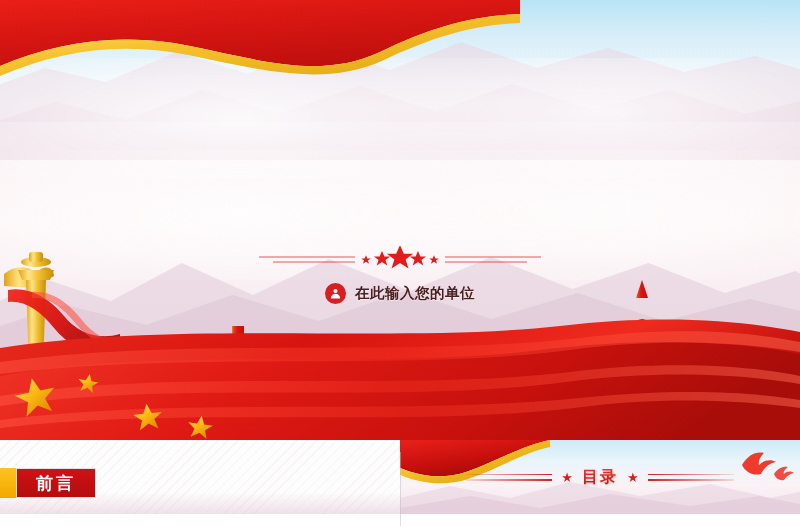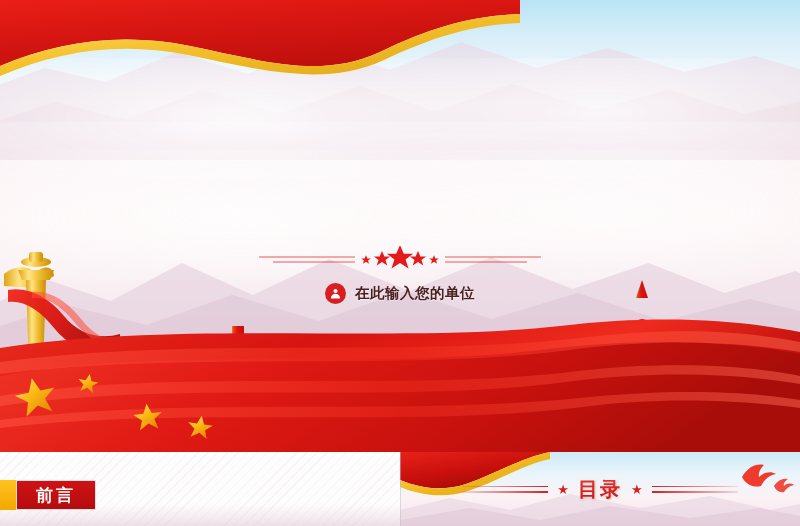--- a/index.html
+++ b/index.html
@@ -80,21 +80,21 @@
     justify-content:center; flex:0 0 auto;
   }
   .meta-txt {
     font-size:14.5px; color:#4a1f20; font-weight:bold;
     white-space:nowrap; letter-spacing:.5px;
     text-shadow:0 1px 1px rgba(255,255,255,.6);
   }
 
   
   #thumbs {
-    position:absolute; left:0; top:452px; width:800px; height:74px;
+    position:absolute; left:0; top:440px; width:800px; height:74px;
     display:flex; background:#ffffff;
   }
   .thumb { position:relative; height:74px; overflow:hidden; }
   #thumb-left  { width:400px; background:#fefdfd; }
   #thumb-right { width:400px;
     background:linear-gradient(180deg,#cdeaf7 0%,#eaf5fb 30%,#fbf2f5 62%,#f3e4ec 100%); }
 
   
   #prefbar {
     position:absolute; left:0; top:28px; display:flex; align-items:stretch; height:30px;
@@ -125,21 +125,21 @@
   .rule::before, .rule::after {
     content:""; position:absolute; left:0; width:100%; height:1.6px;
     background:linear-gradient(90deg,rgba(215,35,35,.12),#d02020);
   }
   .rule::before { top:0; }
   .rule::after  { bottom:0; }
   .rule.r2::before, .rule.r2::after {
     background:linear-gradient(90deg,#d02020,rgba(215,35,35,.12));
   }
   #mulu-txt {
-    font-size:20px; font-weight:bold; letter-spacing:2px;
+    font-size:16px; font-weight:bold; letter-spacing:2px;
     font-family:"DejaVu Sans","Liberation Sans",sans-serif;
     background:linear-gradient(180deg,#ee3a30,#c4100c);
     -webkit-background-clip:text; background-clip:text;
     color:transparent; -webkit-text-fill-color:transparent;
     filter:drop-shadow(1px 1px 1px rgba(150,70,70,.3));
   }
   .mini-star { color:#d41f1f; font-size:13px; line-height:1; }
 
   #thumb-flag { position:absolute; left:0; top:0; width:150px; height:46px; }
   #doves { position:absolute; right:4px; top:3px; width:62px; height:40px; }

